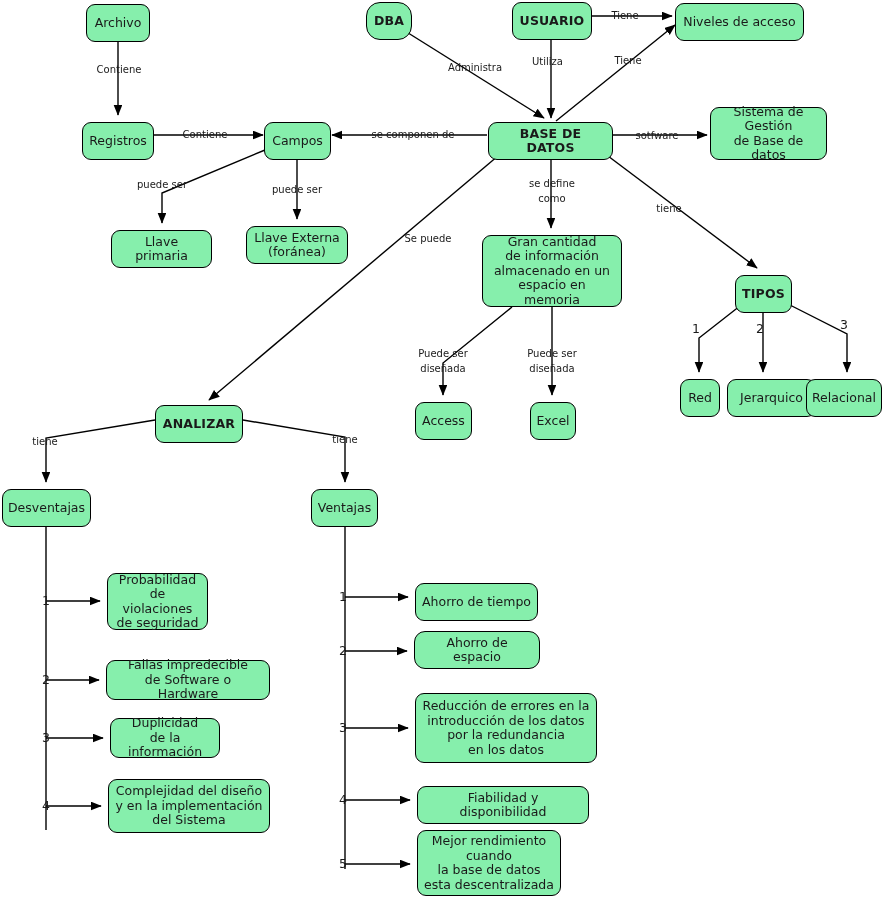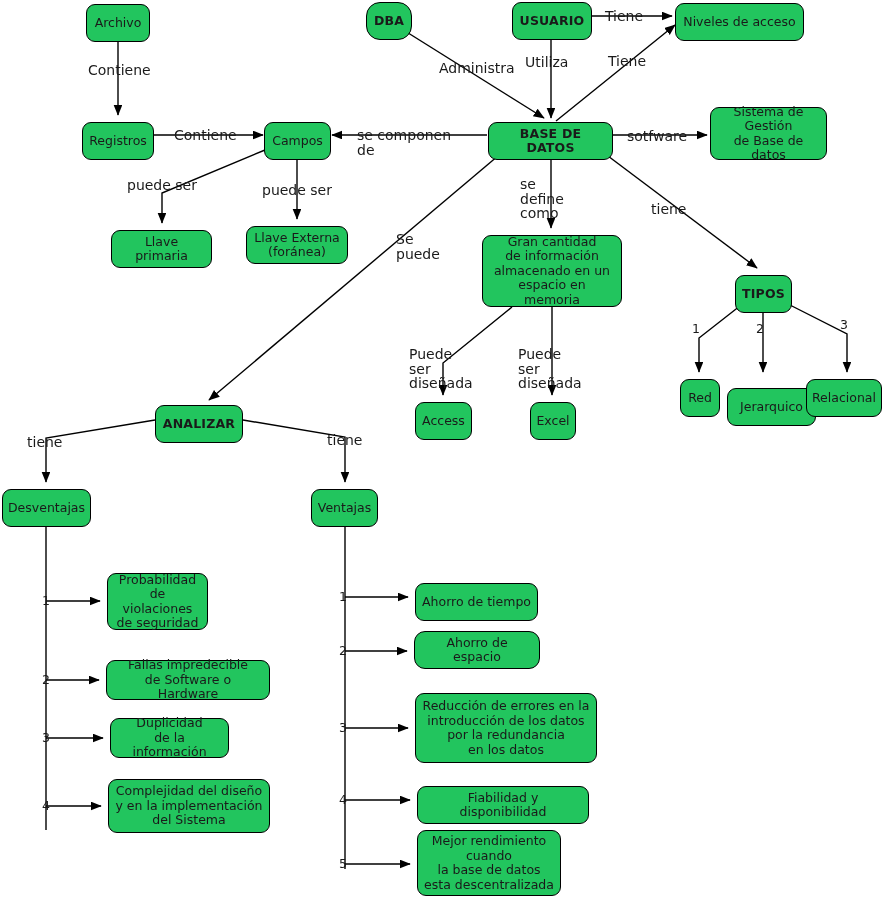--- a/index.html
+++ b/index.html
@@ -22,43 +22,44 @@
     position: absolute;
     left: 0;
     top: 0;
     width: 887px;
     height: 901px;
     pointer-events: none;
   }
   .node {
     position: absolute;
     box-sizing: border-box;
-    background: #22c55e;
+    background: #86efac;
     border: 1.4px solid #000000;
     border-radius: 9px;
     display: flex;
     align-items: center;
     justify-content: center;
     text-align: center;
     color: #1a1a1a;
     font-size: 12.5px;
     line-height: 14.5px;
     padding: 18px 6px;
     white-space: pre-line;
     z-index: 3;
   }
   .node.bold {
     font-weight: bold;
     letter-spacing: 0.2px;
   }
   .edge-label {
     position: absolute;
     color: #1a1a1a;
-    font-size: 14px;
+    font-size: 10px;
     line-height: 14.5px;
+    text-align: center;
     white-space: pre-line;
     background: transparent;
     z-index: 4;
   }
   .idx-label {
     position: absolute;
     color: #1a1a1a;
     font-size: 12.5px;
     line-height: 13px;
     text-align: center;
@@ -124,31 +125,31 @@
       <div class="node" style="left: 246px; top: 226px; width: 102px; height: 37px;">Llave Externa
 (foránea)</div>
       <div class="node" style="left: 482px; top: 235px; width: 140px; height: 72px;">Gran cantidad
 de información
 almacenado en un
 espacio en memoria</div>
       <div class="node bold" style="left: 735px; top: 275px; width: 57px; height: 27px;">TIPOS</div>
       <div class="node" style="left: 415px; top: 402px; width: 57px; height: 26px;">Access</div>
       <div class="node" style="left: 530px; top: 402px; width: 46px; height: 26px;">Excel</div>
       <div class="node" style="left: 680px; top: 379px; width: 40px; height: 32px;">Red</div>
-      <div class="node" style="left: 727px; top: 379px; width: 89px; height: 26px; margin-top: 9px;">Jerarquico</div>
+      <div class="node" style="left: 727px; top: 379px; width: 89px; height: 26px;">Jerarquico</div>
       <div class="node" style="left: 806px; top: 379px; width: 76px; height: 26px;">Relacional</div>
       <div class="node bold" style="left: 155px; top: 405px; width: 88px; height: 27px;">ANALIZAR</div>
       <div class="node" style="left: 2px; top: 489px; width: 89px; height: 27px;">Desventajas</div>
       <div class="node" style="left: 311px; top: 489px; width: 67px; height: 27px;">Ventajas</div>
       <div class="node" style="left: 107px; top: 573px; width: 101px; height: 57px;">Probabilidad
 de violaciones
 de seguridad</div>
       <div class="node" style="left: 106px; top: 660px; width: 164px; height: 40px;">Fallas impredecible
 de Software o Hardware</div>
-      <div class="node" style="left: 110px; top: 718px; width: 119px; height: 40px;">Duplicidad
+      <div class="node" style="left: 110px; top: 718px; width: 110px; height: 40px;">Duplicidad
 de la información</div>
       <div class="node" style="left: 108px; top: 779px; width: 162px; height: 54px;">Complejidad del diseño
 y en la implementación
 del Sistema</div>
       <div class="node" style="left: 415px; top: 583px; width: 123px; height: 27px;">Ahorro de tiempo</div>
       <div class="node" style="left: 414px; top: 631px; width: 126px; height: 27px; border-radius: 11px;">Ahorro de espacio</div>
       <div class="node" style="left: 415px; top: 693px; width: 182px; height: 70px;">Reducción de errores en la
 introducción de los datos
 por la redundancia
 en los datos</div>

